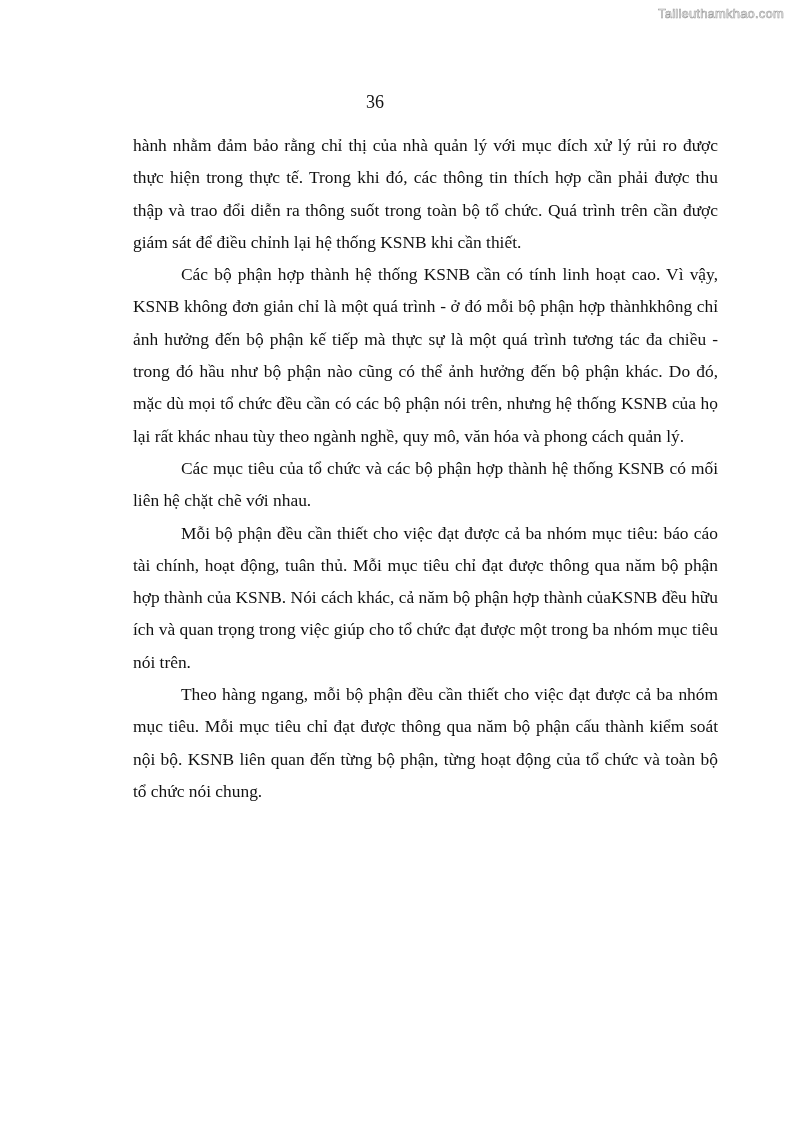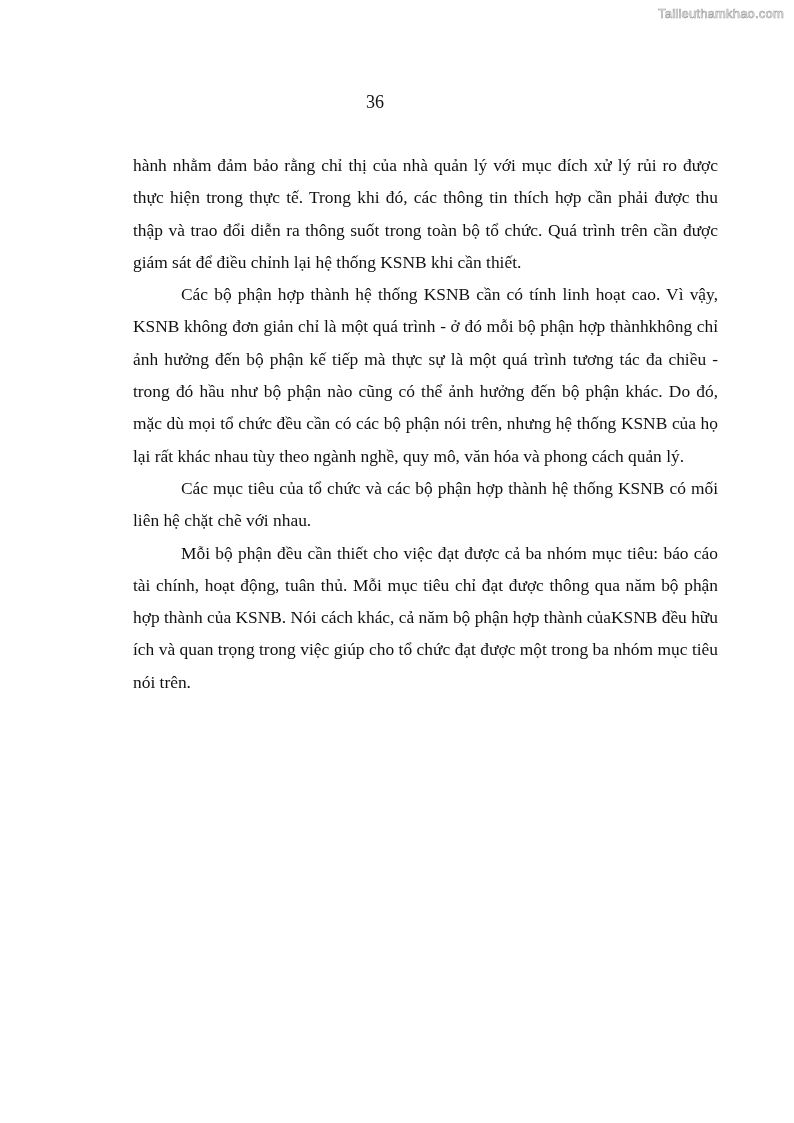--- a/index.html
+++ b/index.html
@@ -11,30 +11,31 @@
     -webkit-text-stroke: 0.6px #9a9a9a;
     letter-spacing: 0.2px;
   }
   .page-number {
     position: absolute; top: 92px; left: 0; width: 750px; text-align: center;
     font-family: "Liberation Serif", serif; font-size: 18px; color: #111;
   }
   .content {
     position: absolute; top: 129px; left: 133px; width: 585px;
     font-family: "Liberation Serif", serif; font-size: 17.4px; line-height: 32.3px;
-    color: #111; text-align: justify; margin-top: 20px;
+    color: #111; text-align: justify;
   }
   .content p { margin: 0; }
   .indent { text-indent: 48px; }
   .heading { font-weight: bold; text-indent: 54px; }
 </style>
 </head>
 <body>
 
 <div class="watermark">Tailieuthamkhao.com</div>
 <div class="page-number">36</div>
 
 <div class="content">
   <p>hành nhằm đảm bảo rằng chỉ thị của nhà quản lý với mục đích xử lý rủi ro được thực hiện trong thực tế. Trong khi đó, các thông tin thích hợp cần phải được thu thập và trao đổi diễn ra thông suốt trong toàn bộ tổ chức. Quá trình trên cần được giám sát để điều chỉnh lại hệ thống KSNB khi cần thiết.</p>
   <p class="indent">Các bộ phận hợp thành hệ thống KSNB cần có tính linh hoạt cao. Vì vậy, KSNB không đơn giản chỉ là một quá trình - ở đó mỗi bộ phận hợp thànhkhông chỉ ảnh hưởng đến bộ phận kế tiếp mà thực sự là một quá trình tương tác đa chiều - trong đó hầu như bộ phận nào cũng có thể ảnh hưởng đến bộ phận khác. Do đó, mặc dù mọi tổ chức đều cần có các bộ phận nói trên, nhưng hệ thống KSNB của họ lại rất khác nhau tùy theo ngành nghề, quy mô, văn hóa và phong cách quản lý.</p>
   <p class="indent">Các mục tiêu của tổ chức và các bộ phận hợp thành hệ thống KSNB có mối liên hệ chặt chẽ với nhau.</p>
   <p class="indent">Mỗi bộ phận đều cần thiết cho việc đạt được cả ba nhóm mục tiêu: báo cáo tài chính, hoạt động, tuân thủ. Mỗi mục tiêu chỉ đạt được thông qua năm bộ phận hợp thành của KSNB. Nói cách khác, cả năm bộ phận hợp thành củaKSNB đều hữu ích và quan trọng trong việc giúp cho tổ chức đạt được một trong ba nhóm mục tiêu nói trên.</p>
+  <p class="indent">Theo hàng ngang, mỗi bộ phận đều cần thiết cho việc đạt được cả ba nhóm mục tiêu. Mỗi mục tiêu chỉ đạt được thông qua năm bộ phận cấu thành kiểm soát nội bộ. KSNB liên quan đến từng bộ phận, từng hoạt động của tổ chức và toàn bộ tổ chức nói chung.</p>
 </div>
 
 </body></html>

